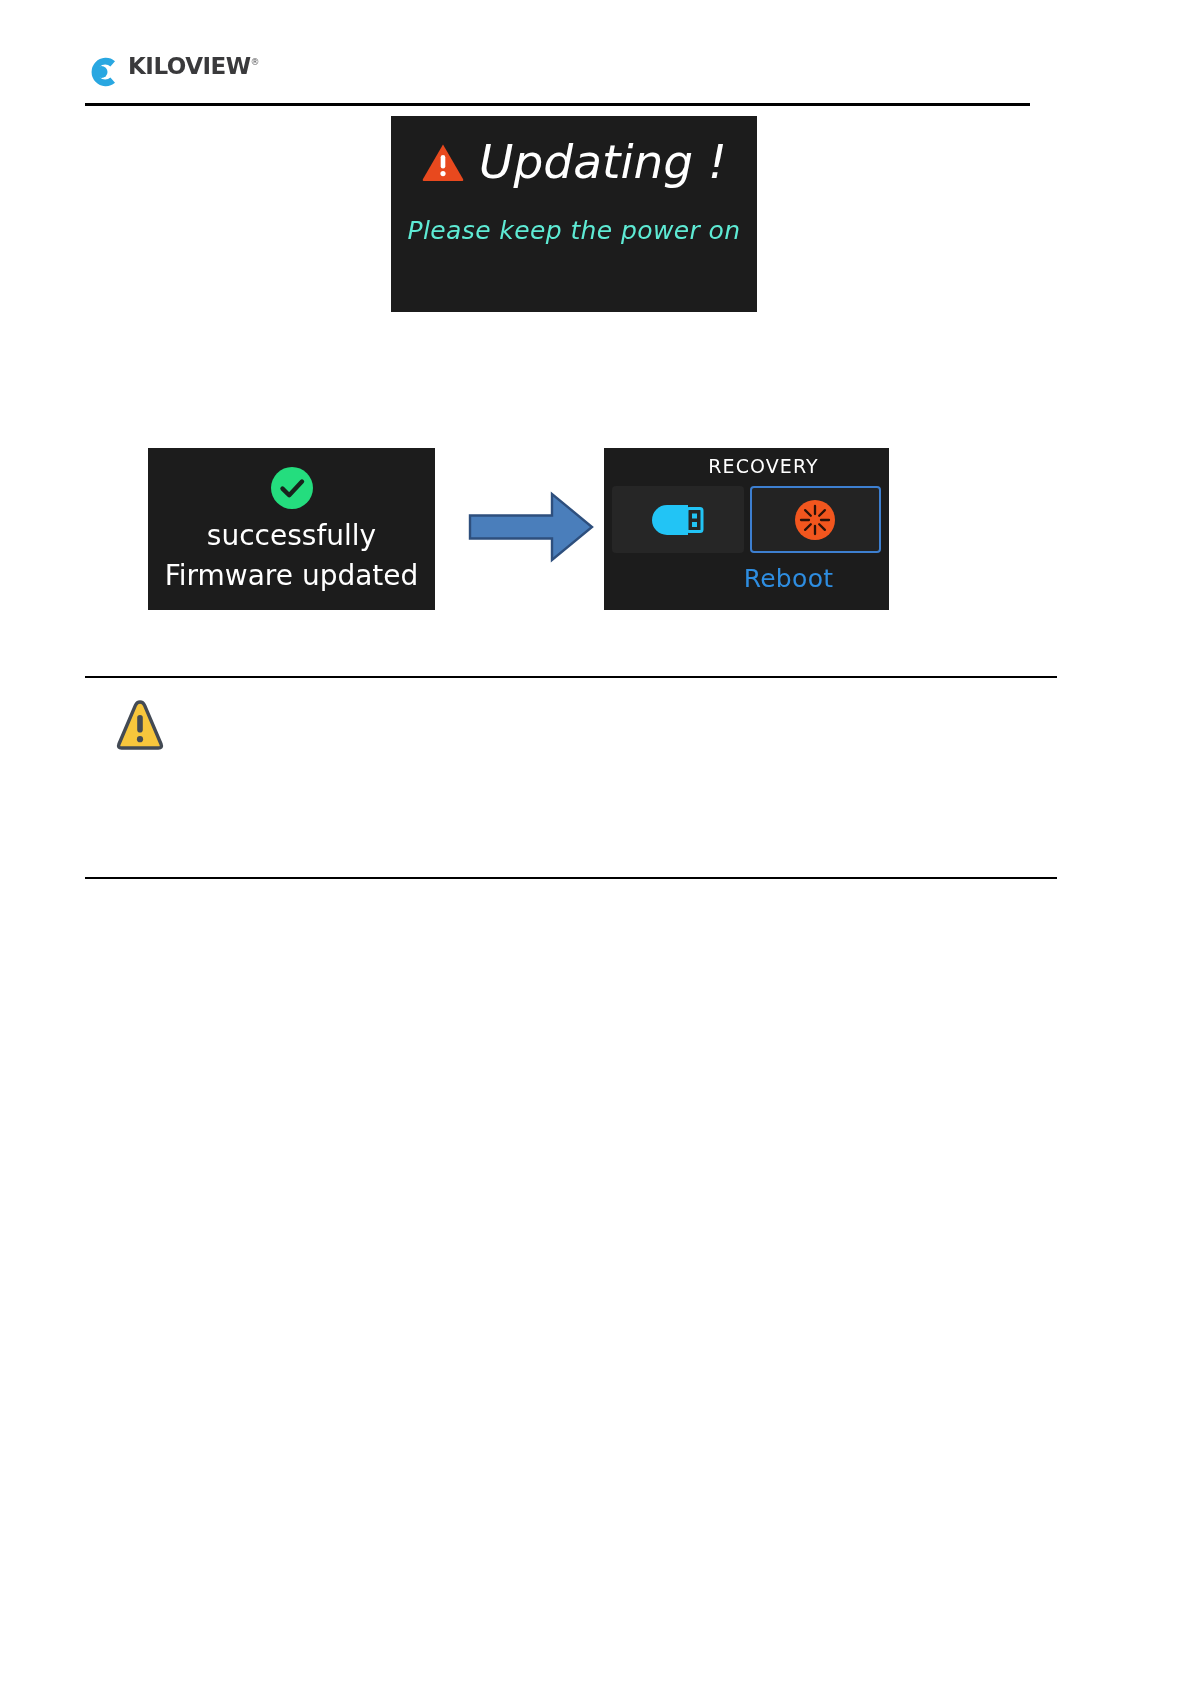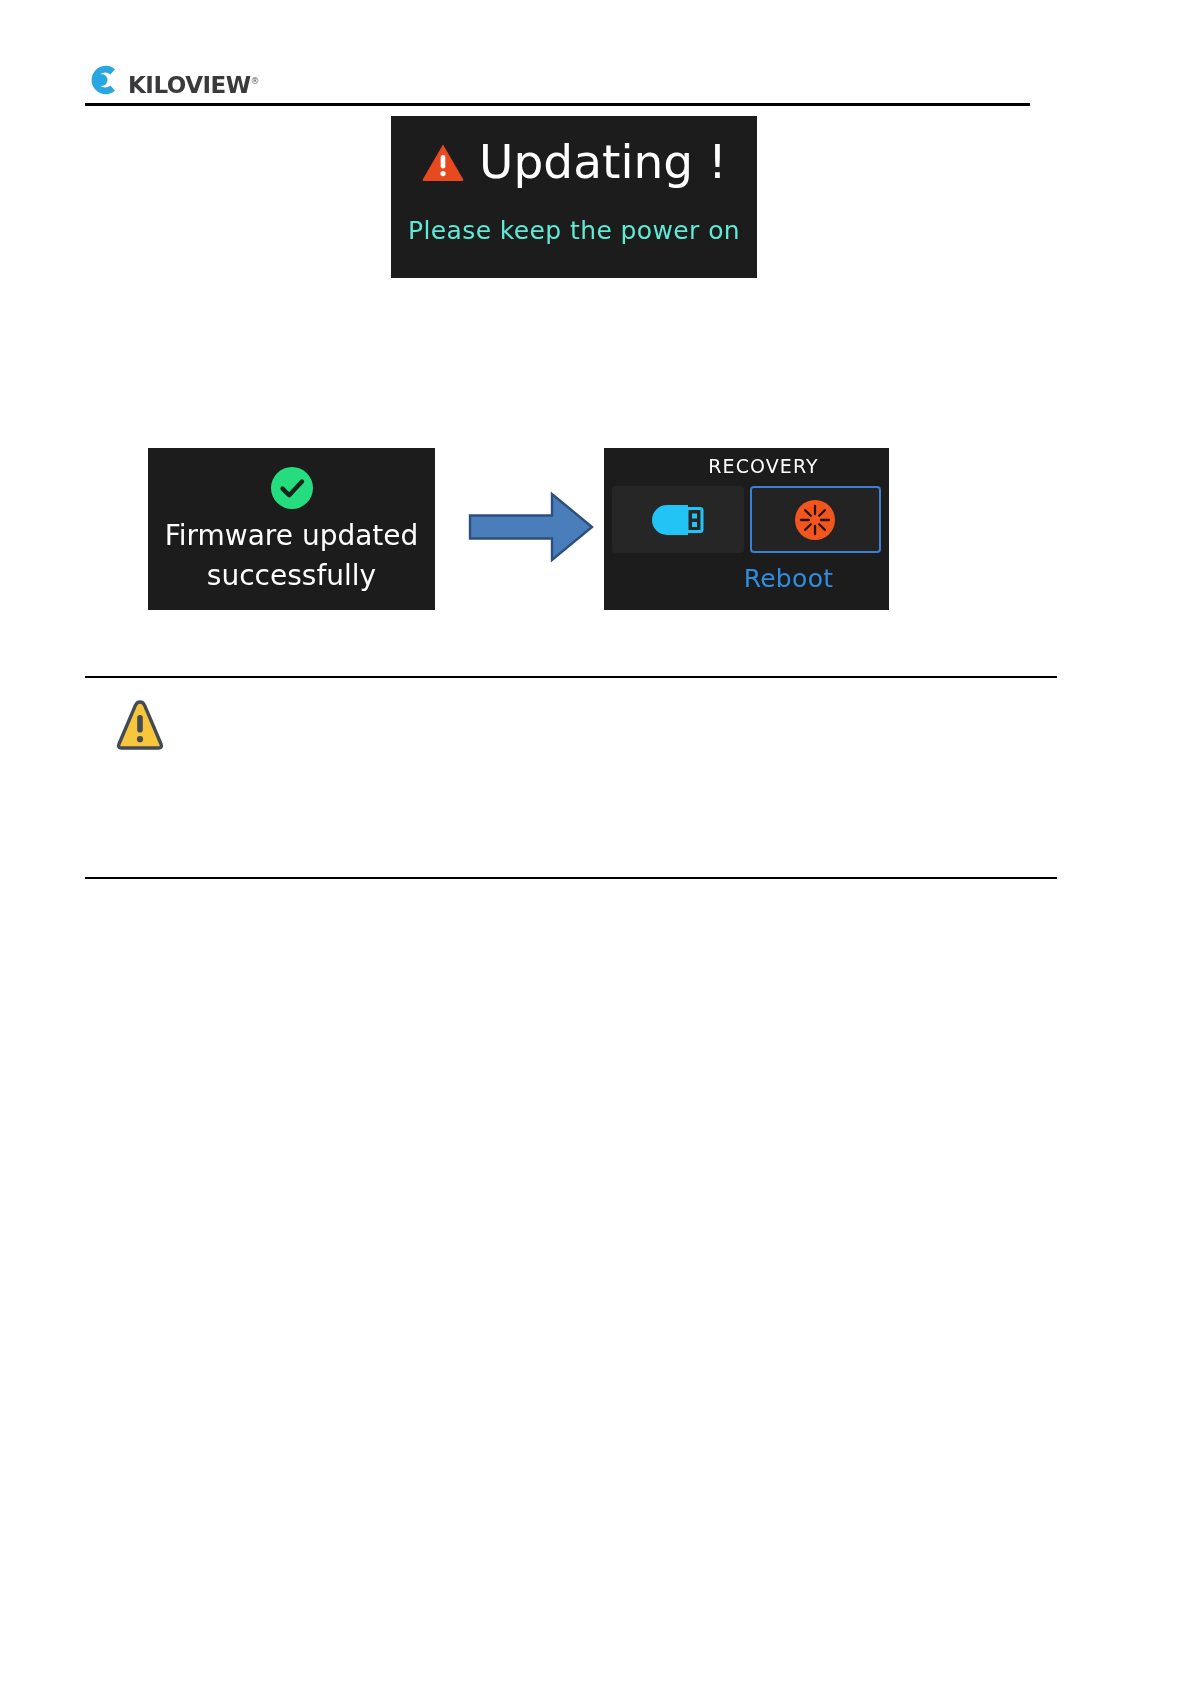--- a/index.html
+++ b/index.html
@@ -20,21 +20,21 @@
   
   .page-header {
     position: absolute;
     left: 85px;
     top: 55px;
     width: 945px;
     height: 55px;
   }
   .logo-row {
     display: flex;
-    align-items: flex-end;
+    align-items: flex-start;
     gap: 9px;
     height: 42px;
   }
   .logo-mark {
     width: 34px;
     height: 34px;
     position: relative;
     flex: 0 0 auto;
   }
   .logo-mark svg { display: block; }
@@ -67,21 +67,22 @@
   .screen {
     position: absolute;
     background: #1c1c1c;
   }
 
   
   #panel-updating {
     left: 391px;
     top: 116px;
     width: 366px;
-    height: 162px;
+    height: 196px;
+    font-style: italic;
   }
   .updating-head {
     position: absolute;
     left: 0;
     top: 22px;
     width: 100%;
     display: flex;
     align-items: center;
     justify-content: center;
     gap: 14px;
@@ -274,22 +275,22 @@
 </div>
 
 <div class="screen" id="panel-firmware">
   <span class="check-circle">
     <svg viewBox="0 0 44 44" width="44" height="44" aria-hidden="true">
       <circle cx="22" cy="22" r="21" fill="#24DD7E"></circle>
       <path d="M12.5 22.6 L19.2 29.2 L32 15.6" fill="none" stroke="#18231C" stroke-width="4.4" stroke-linecap="round" stroke-linejoin="round"></path>
     </svg>
   </span>
   <div class="firmware-text">
+    <span>successfully</span>
     <span>Firmware updated</span>
-    <span>successfully</span>
   </div>
 </div>
 
 <div id="flow-arrow">
   <svg viewBox="0 0 126 72" width="126" height="72" aria-hidden="true">
     <path d="M2 24.5 L84 24.5 L84 3 L124 36 L84 69 L84 47.5 L2 47.5 Z" fill="#4A7EBB" stroke="#2E4F7D" stroke-width="2.4" stroke-linejoin="miter"></path>
   </svg>
 </div>
 
 <div class="screen" id="panel-recovery">

